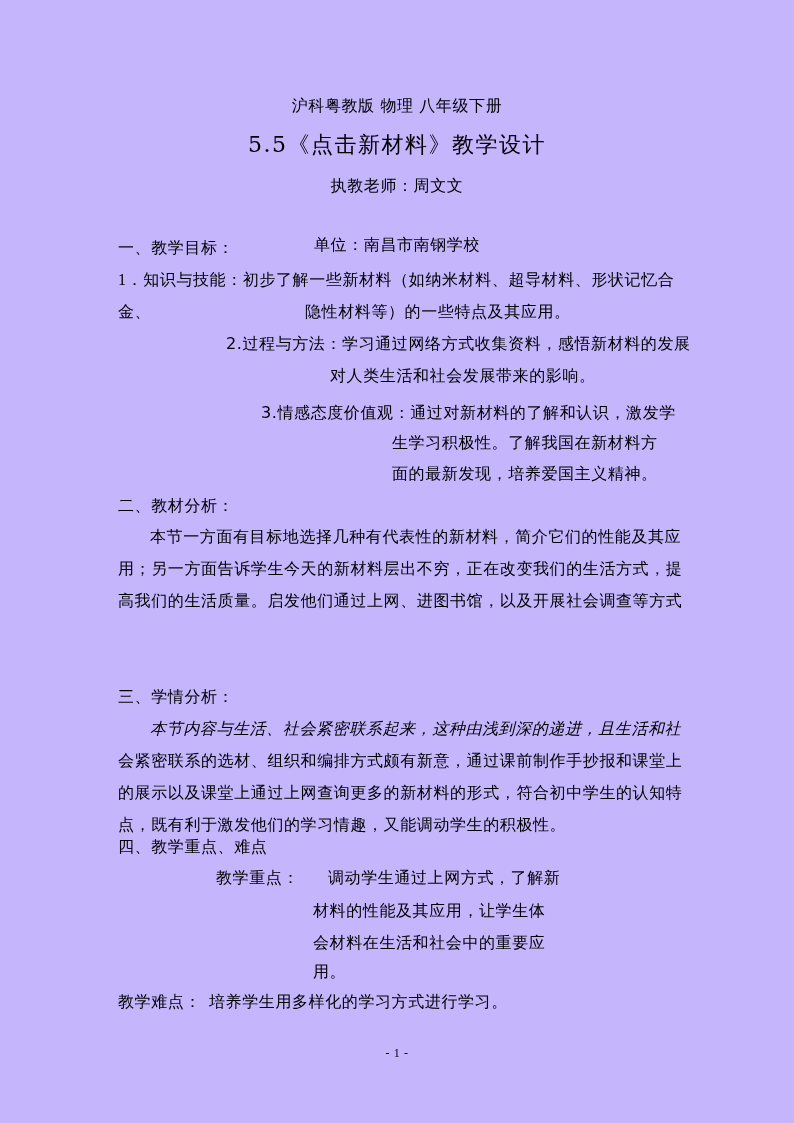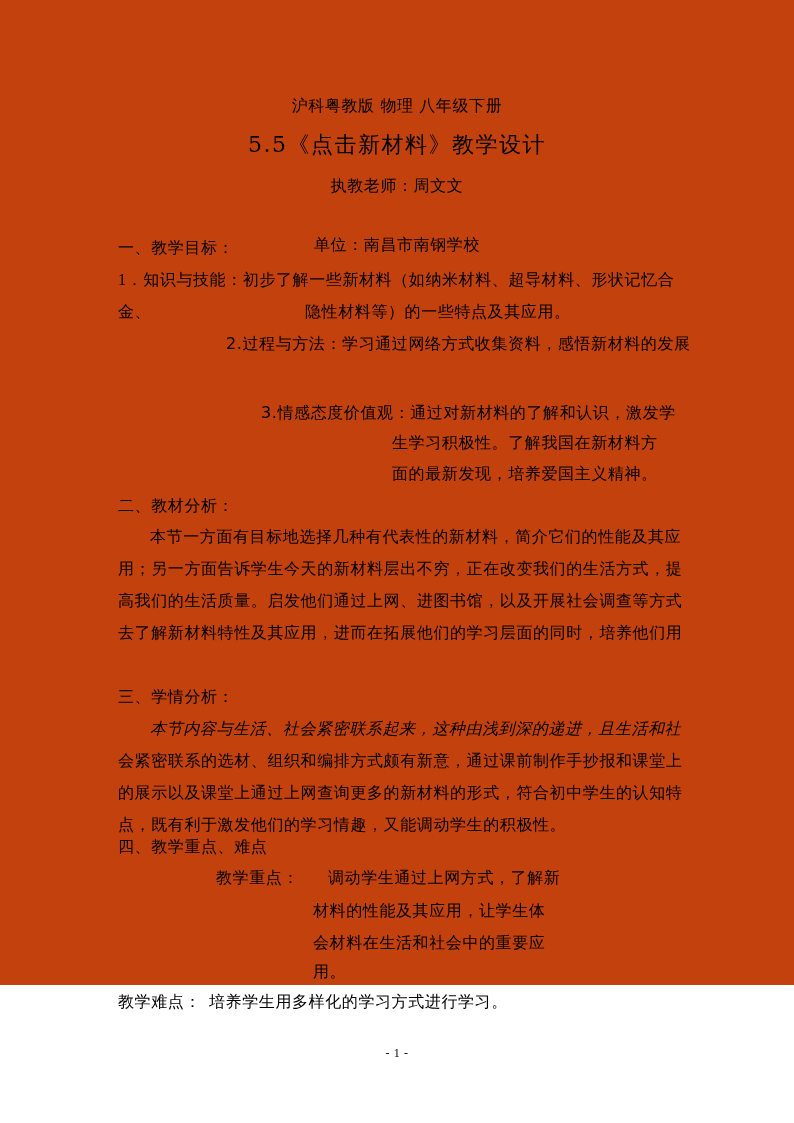--- a/index.html
+++ b/index.html
@@ -1,18 +1,18 @@
 <!DOCTYPE html>
 <html><head>
 <meta charset="utf-8">
 <style>
   html, body { margin: 0; padding: 0; background: #ffffff; }
   body { width: 794px; height: 1123px; position: relative; overflow: hidden;
          font-family: "DejaVu Sans", "Liberation Sans", sans-serif; color: #000; }
-  .page { position: absolute; left: 0; top: 0; width: 794px; height: 985px; background: #c2410c; }
+  .page { position: absolute; left: 0; top: 0; width: 794px; height: 1123px; background: #c4b5fd; }
   .ln { position: absolute; font-size: 16px; line-height: 20px; white-space: nowrap; letter-spacing: 0.6px; }
   .center { left: 0; width: 794px; text-align: center; }
   .title { font-size: 22px; line-height: 28px; letter-spacing: 1.5px; font-family: "DejaVu Serif", "Liberation Serif", serif; }
   .justify { left: 118px; width: 548px; text-align: justify; text-align-last: justify; }
   .pagenum { font-size: 12px; font-family: "Liberation Serif", serif; }
 </style>
 </head>
 <body>
 
 <div class="page">
@@ -20,29 +20,29 @@
   <div class="ln center" style="top:96px;">沪科粤教版 物理 八年级下册</div>
   <div class="ln center title" style="top:131px;">5.5《点击新材料》教学设计</div>
   <div class="ln center" style="top:176px;">执教老师：周文文</div>
   <div class="ln center" style="top:207px;margin-top:28px;">单位：南昌市南钢学校</div>
 
   <div class="ln" style="left:118px; top:238px;">一、教学目标：</div>
   <div class="ln justify" style="top:270px;font-family:Liberation Serif, serif;">1．知识与技能：初步了解一些新材料（如纳米材料、超导材料、形状记忆合</div>
   <div class="ln" style="left:118px; top:302px;">金、</div>
   <div class="ln" style="left:273px; top:302px;padding-left:32px;">隐性材料等）的一些特点及其应用。</div>
   <div class="ln" style="left:226px; top:334px;">2.过程与方法：学习通过网络方式收集资料，感悟新材料的发展</div>
+  <div class="ln" style="left:330px; top:366px;">对人类生活和社会发展带来的影响。</div>
   <div class="ln" style="left:261px; top:403px;">3.情感态度价值观：通过对新材料的了解和认识，激发学</div>
   <div class="ln" style="left:392px; top:433px;">生学习积极性。了解我国在新材料方</div>
   <div class="ln" style="left:392px; top:464px;">面的最新发现，培养爱国主义精神。</div>
 
   <div class="ln" style="left:118px; top:496px;">二、教材分析：</div>
   <div class="ln justify" style="left:150px; width:516px; top:527px;">本节一方面有目标地选择几种有代表性的新材料，简介它们的性能及其应</div>
   <div class="ln justify" style="top:559px;">用；另一方面告诉学生今天的新材料层出不穷，正在改变我们的生活方式，提</div>
   <div class="ln justify" style="top:591px;">高我们的生活质量。启发他们通过上网、进图书馆，以及开展社会调查等方式</div>
-  <div class="ln justify" style="top:623px;">去了解新材料特性及其应用，进而在拓展他们的学习层面的同时，培养他们用</div>
 
   <div class="ln" style="left:118px; top:687px;">三、学情分析：</div>
   <div class="ln justify" style="left:150px; width:516px; top:719px;font-style:italic;">本节内容与生活、社会紧密联系起来，这种由浅到深的递进，且生活和社</div>
   <div class="ln justify" style="top:751px;">会紧密联系的选材、组织和编排方式颇有新意，通过课前制作手抄报和课堂上</div>
   <div class="ln justify" style="top:783px;">的展示以及课堂上通过上网查询更多的新材料的形式，符合初中学生的认知特</div>
   <div class="ln" style="left:118px; top:815px;">点，既有利于激发他们的学习情趣，又能调动学生的积极性。</div>
 
   <div class="ln" style="left:118px; top:837px;">四、教学重点、难点</div>
   <div class="ln" style="left:216px; top:868px;">教学重点：</div>
   <div class="ln" style="left:328px; top:868px;">调动学生通过上网方式，了解新</div>

